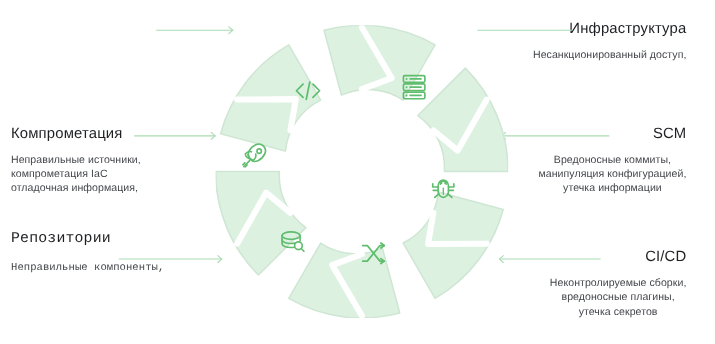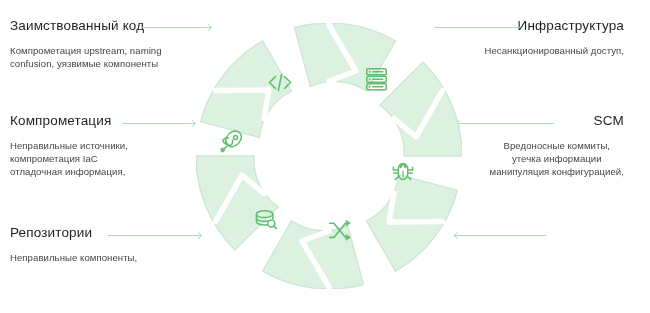--- a/index.html
+++ b/index.html
@@ -39,46 +39,39 @@
   .right .title{text-align:right;}
   .right .desc{text-align:center;}
 
   .block.left{left:10px;}
   .block.right{right:26px;}
 
   #blk-code{top:18px;}
   #blk-code .desc{margin-top:10px;}
   #blk-deploy{top:113px;}
   #blk-deploy .desc{margin-top:10px;}
-  #blk-repo{top:225px;}
+  #blk-repo{top:210px;font-family:Liberation Mono, monospace;}
   #blk-repo .desc{margin-top:10px;}
 
   #blk-infra{top:18px;}
   #blk-infra .desc{margin-top:10px;}
   #blk-scm{top:113px;}
   #blk-scm .desc{margin-top:10px;}
   #blk-cicd{top:225px;}
   #blk-cicd .desc{margin-top:10px;}
 
   
   .conn{position:absolute;height:11px;}
   .conn svg{display:block;overflow:visible;}
 </style>
 </head>
 <body>
 
 <div id="stage">
 
-  <div class="block left" id="blk-code">
-    <div class="title">Заимствованный код</div>
-    <div class="desc">
-      <div>Компрометация upstream, naming</div>
-      <div>confusion, уязвимые компоненты</div>
-    </div>
-  </div>
 
   <div class="block left" id="blk-deploy">
     <div class="title">Компрометация</div>
     <div class="desc">
       <div>Неправильные источники,</div>
       <div>компрометация IaC</div>
       <div>отладочная информация,</div>
     </div>
   </div>
 
@@ -93,25 +86,33 @@
     <div class="title">Инфраструктура</div>
     <div class="desc">
       <div>Несанкционированный доступ,</div>
     </div>
   </div>
 
   <div class="block right" id="blk-scm">
     <div class="title">SCM</div>
     <div class="desc">
       <div>Вредоносные коммиты,</div>
+      <div>манипуляция конфигурацией,</div>
       <div>утечка информации</div>
-      <div>манипуляция конфигурацией,</div>
-    </div>
-  </div>
-
+    </div>
+  </div>
+
+  <div class="block right" id="blk-cicd">
+    <div class="title">CI/CD</div>
+    <div class="desc">
+      <div>Неконтролируемые сборки,</div>
+      <div>вредоносные плагины,</div>
+      <div>утечка секретов</div>
+    </div>
+  </div>
 
   <div class="conn" style="left:142px;top:22px;width:74px;">
     <svg width="74" height="11" viewBox="0 0 74 11" fill="none">
       <path d="M0 5.5 H70" stroke="#aadcb4" stroke-width="1"></path>
       <path d="M66 2.4 L69.6 5.5 L66 8.6" stroke="#aadcb4" stroke-width="1" fill="none" stroke-linecap="round" stroke-linejoin="round"></path>
     </svg>
   </div>
 
   <div class="conn" style="left:122px;top:118px;width:78px;">
     <svg width="78" height="11" viewBox="0 0 78 11" fill="none">

